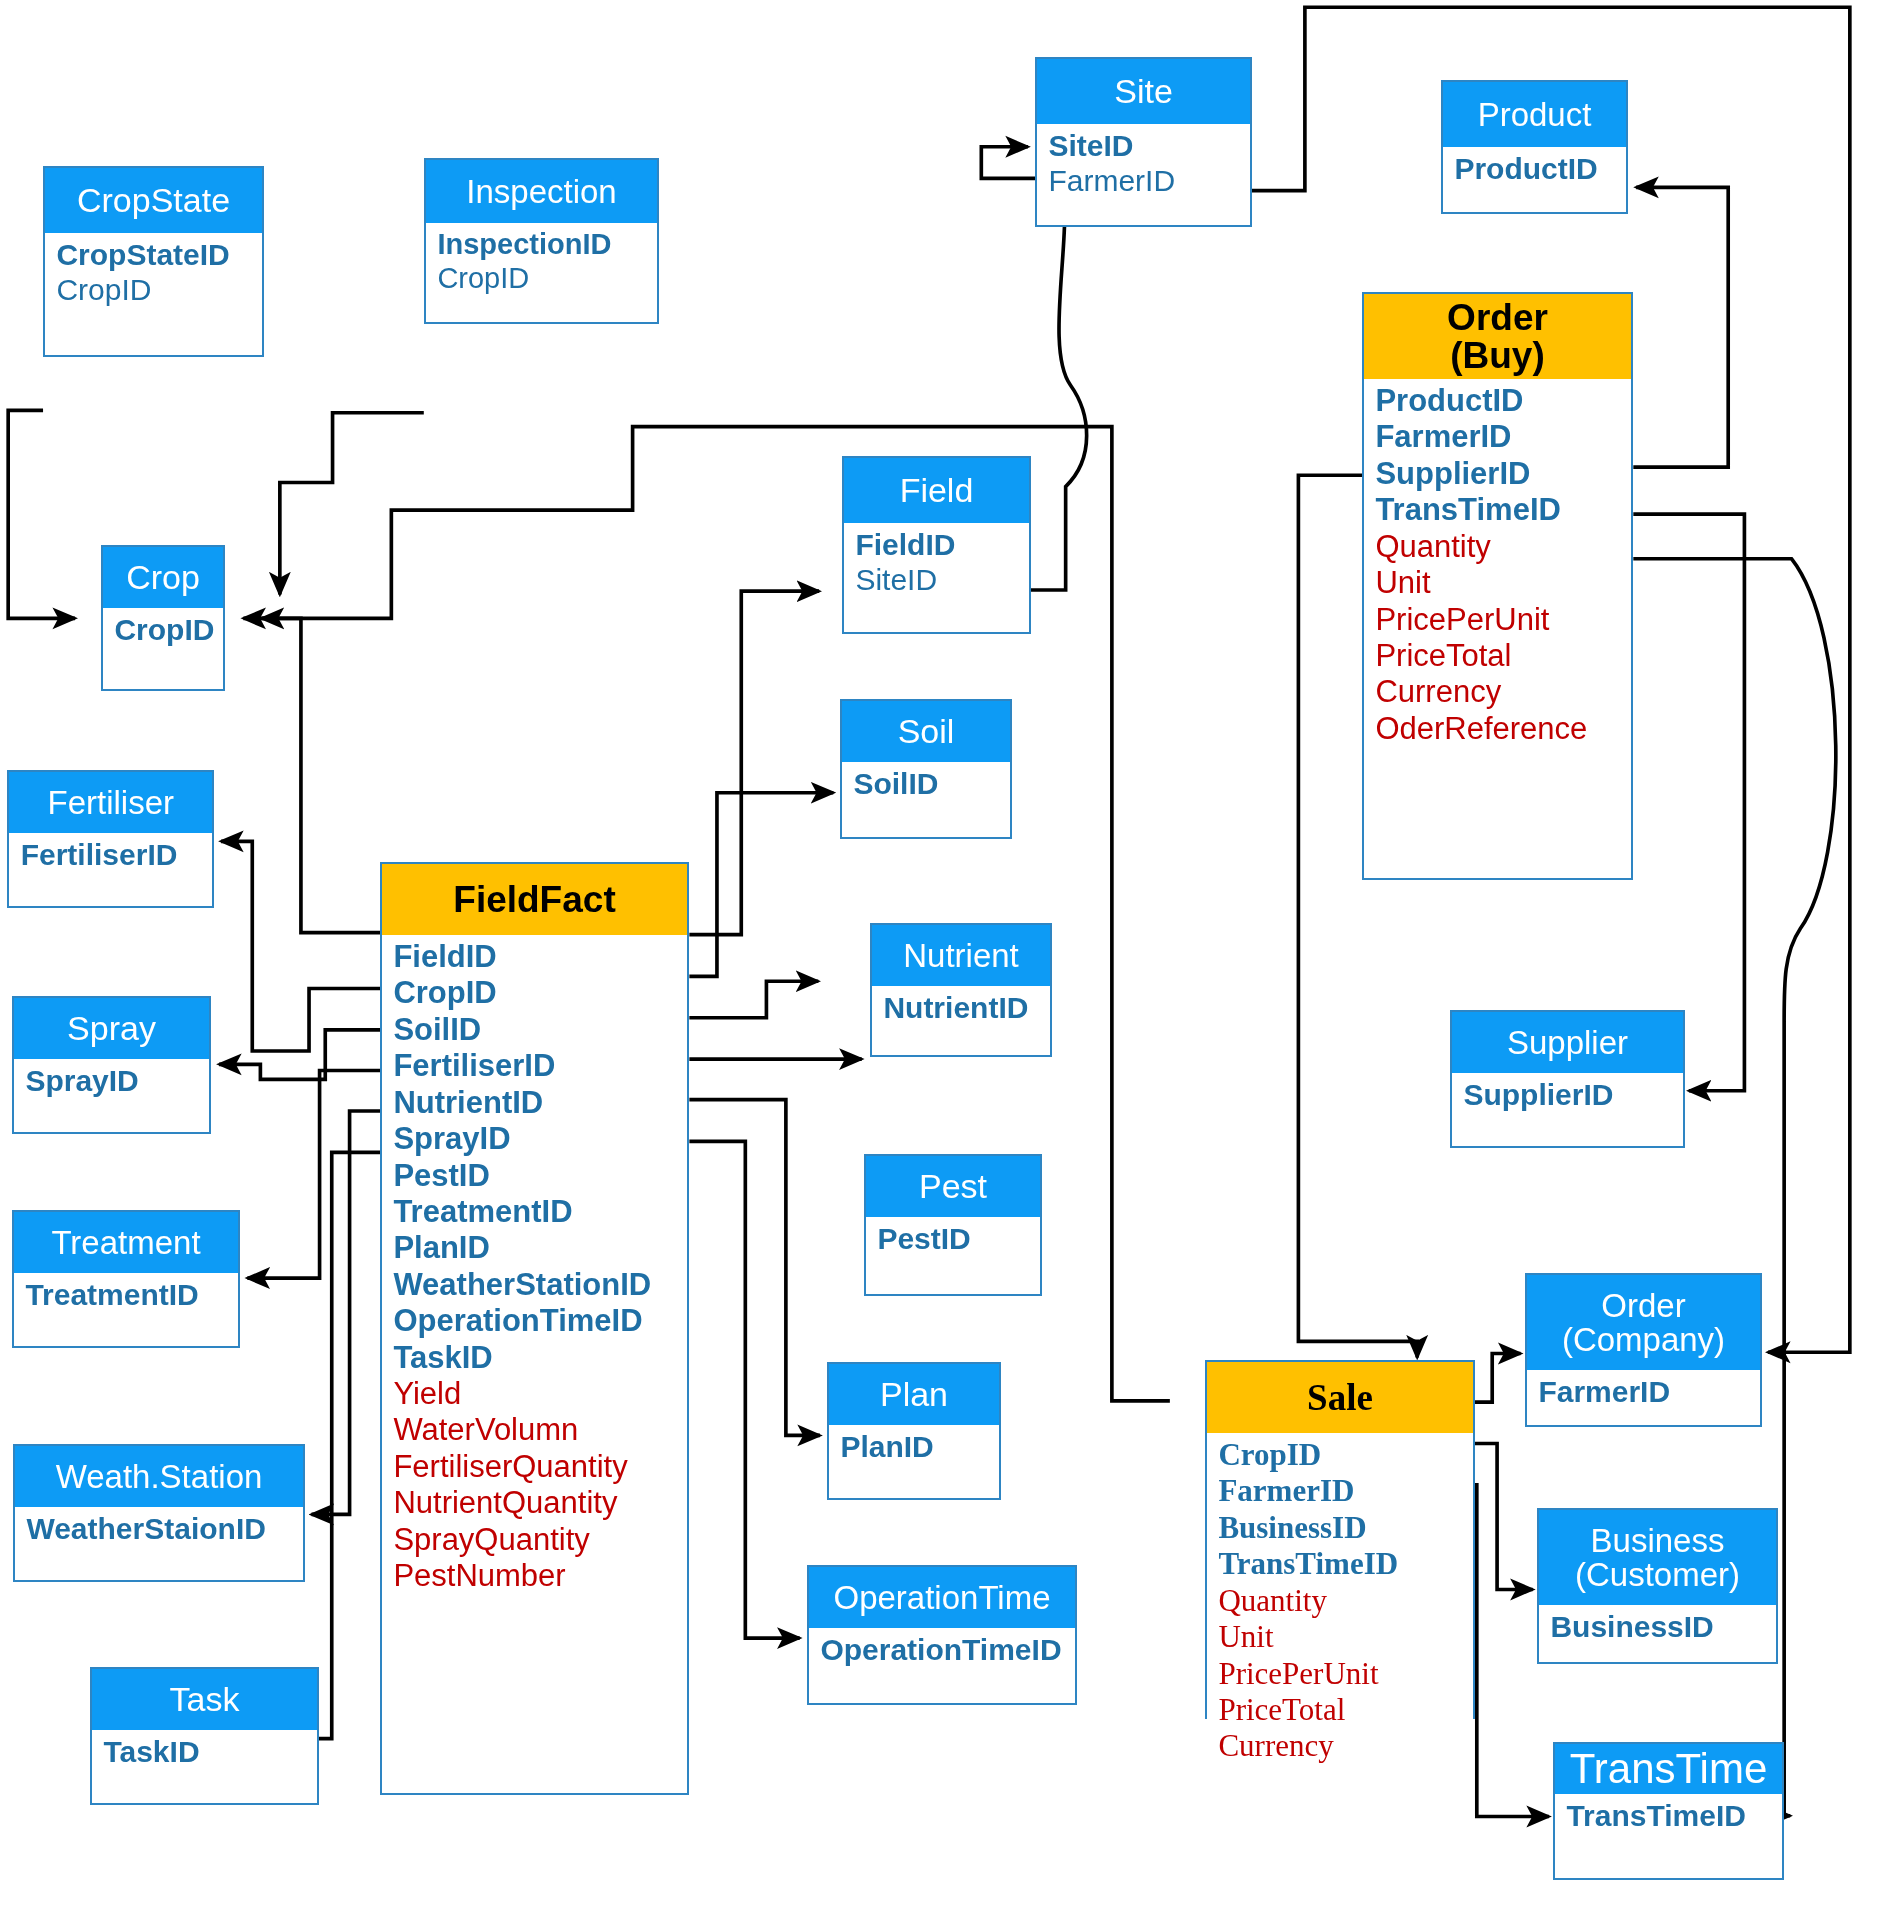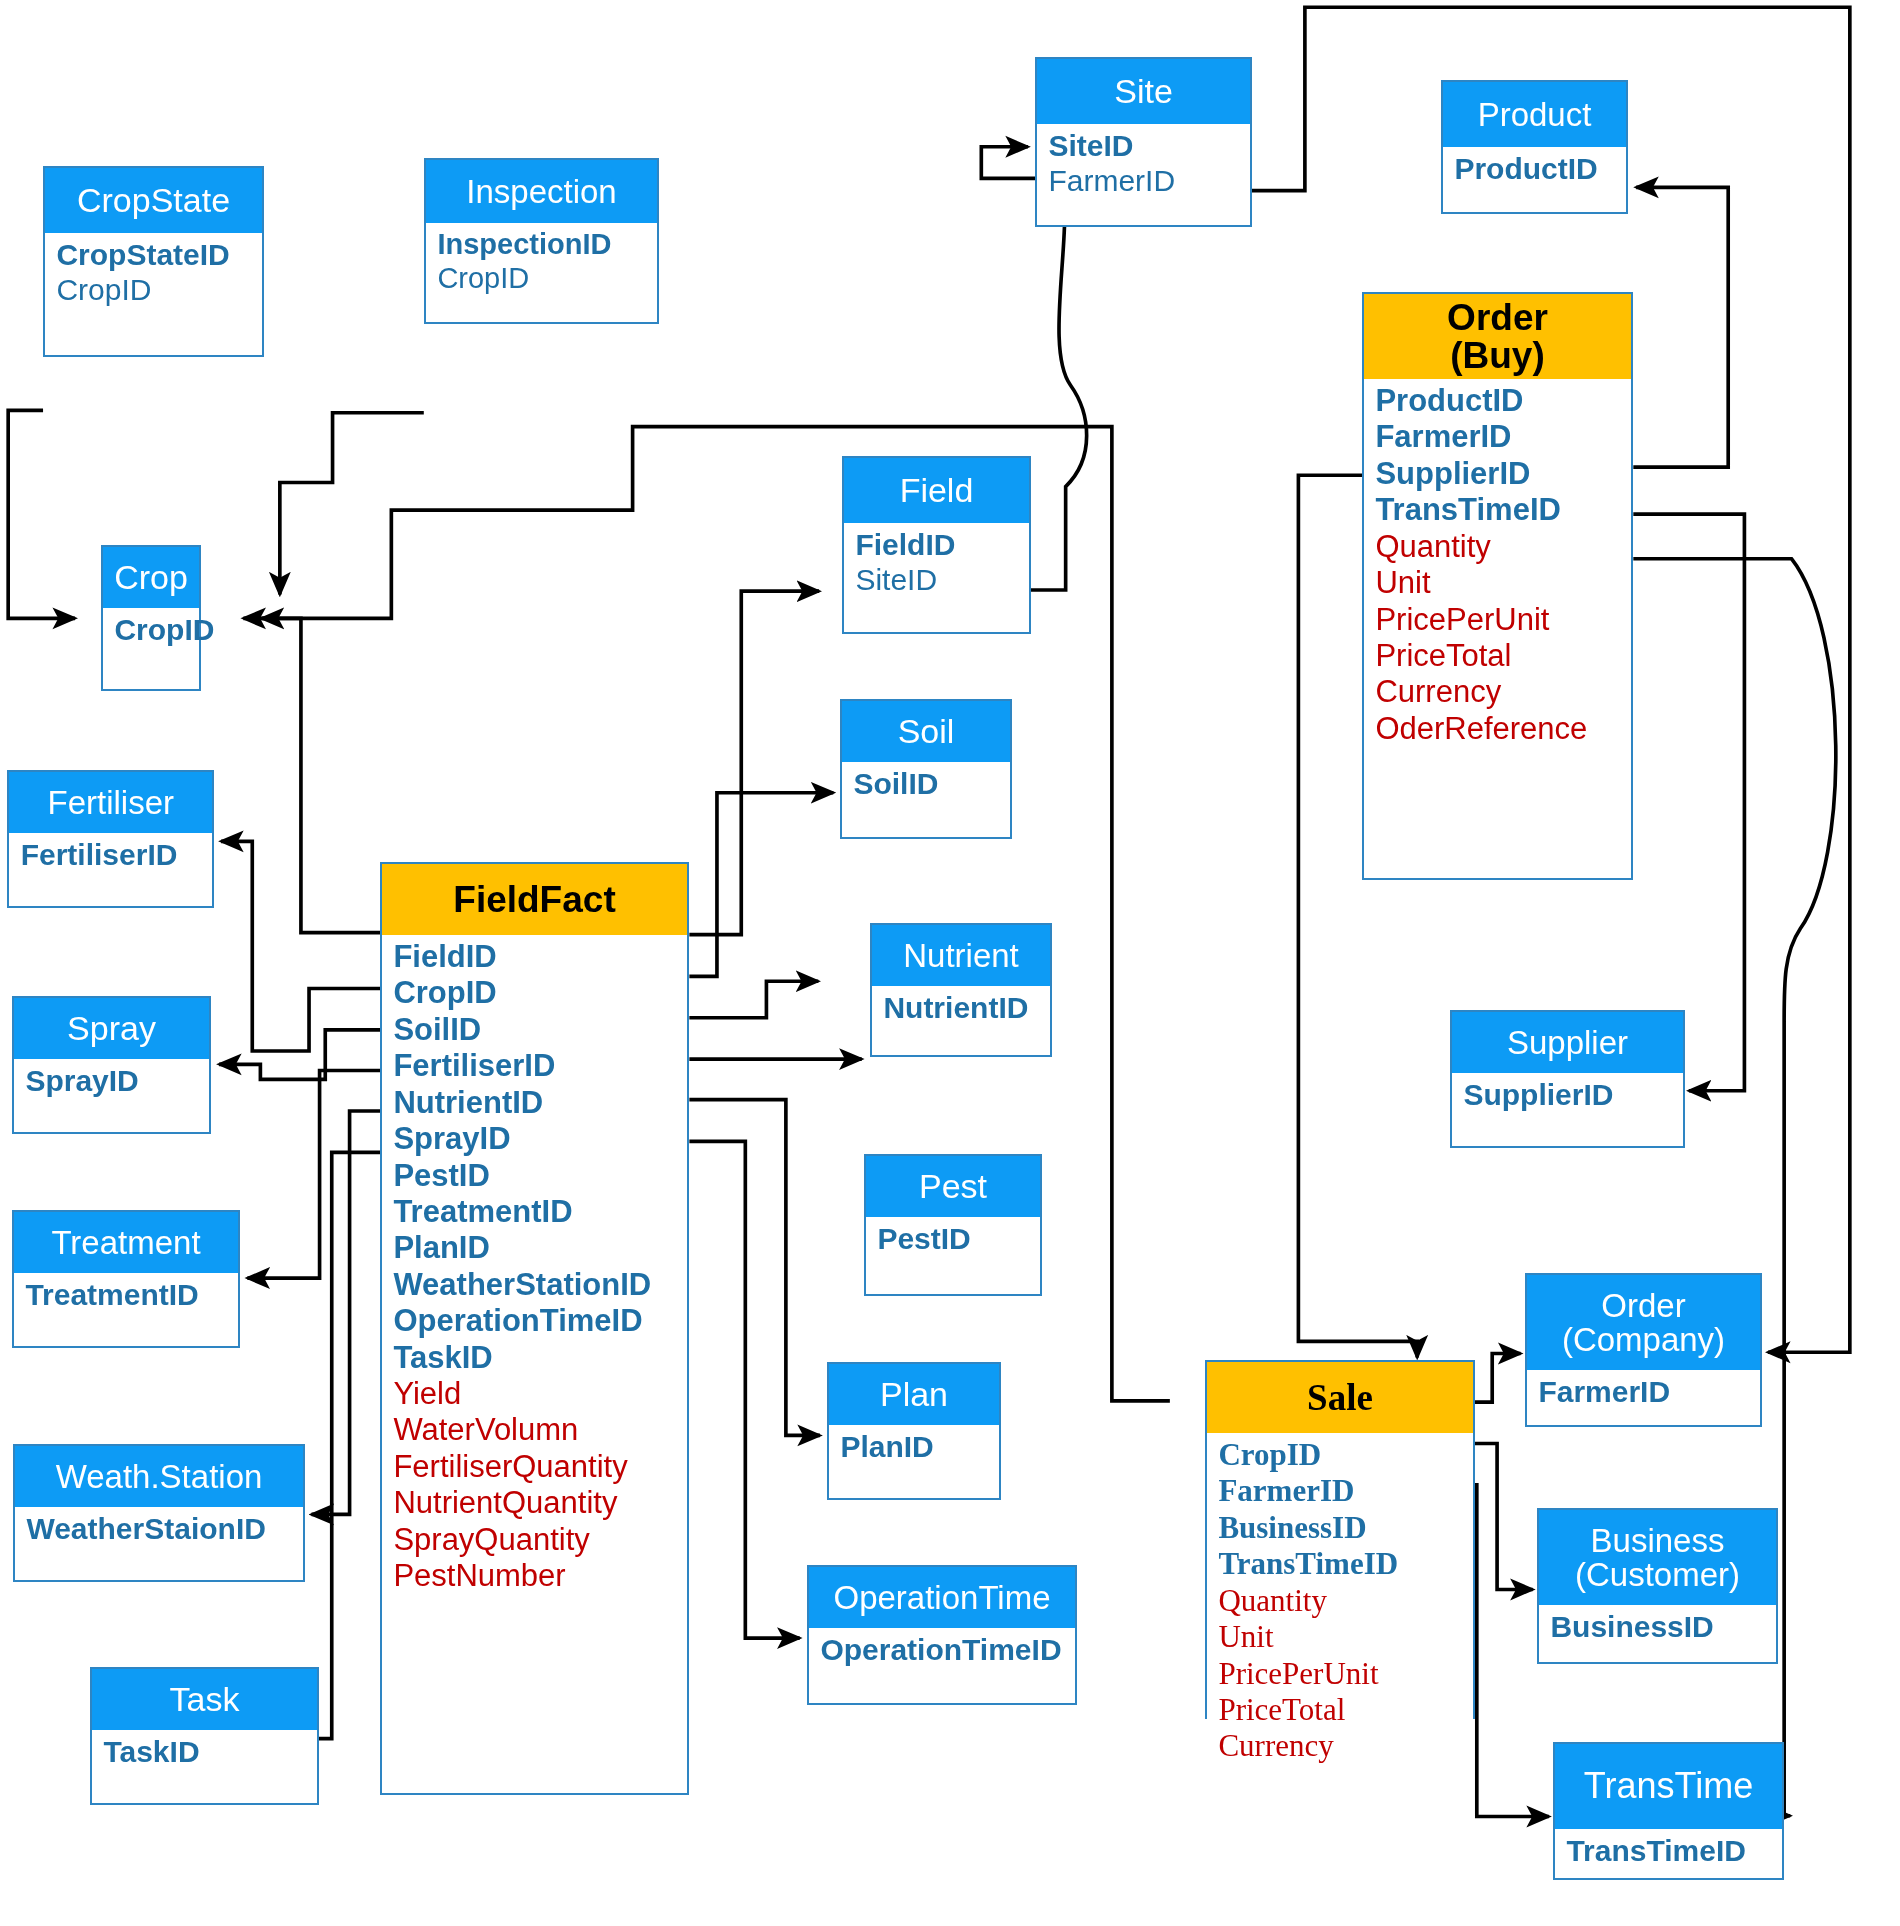--- a/index.html
+++ b/index.html
@@ -95,21 +95,21 @@
       </div>
     </div>
     <div class="tbl" style="left: 1441px; top: 80px; width: 187px; height: 134px;">
       <div class="hdr" style="height: 65px; font-size: 33px;">
         <span>Product</span>
       </div>
       <div class="body" style="font-size: 30px;">
         <div class="fld pk">ProductID</div>
       </div>
     </div>
-    <div class="tbl" style="left: 101px; top: 545px; width: 100px; height: 146px;">
+    <div class="tbl" style="left: 101px; top: 545px; width: 124px; height: 146px;">
       <div class="hdr" style="height: 61px; font-size: 34px;">
         <span>Crop</span>
       </div>
       <div class="body" style="font-size: 30px;">
         <div class="fld pk">CropID</div>
       </div>
     </div>
     <div class="tbl" style="left: 842px; top: 456px; width: 189px; height: 178px;">
       <div class="hdr" style="height: 65px; font-size: 34px;">
         <span>Field</span>
@@ -278,21 +278,21 @@
     </div>
     <div class="tbl" style="left: 90px; top: 1667px; width: 229px; height: 138px;">
       <div class="hdr" style="height: 61px; font-size: 34px;">
         <span>Task</span>
       </div>
       <div class="body" style="font-size: 30px;">
         <div class="fld pk">TaskID</div>
       </div>
     </div>
     <div class="tbl" style="left: 1553px; top: 1742px; width: 231px; height: 138px;">
-      <div class="hdr" style="height: 85px; font-size: 36px;">
+      <div class="hdr" style="height: 50px; font-size: 42px;">
         <span>TransTime</span>
       </div>
       <div class="body" style="font-size: 30px;">
         <div class="fld pk">TransTimeID</div>
       </div>
     </div>
   </div>
 
 
 </body></html>

